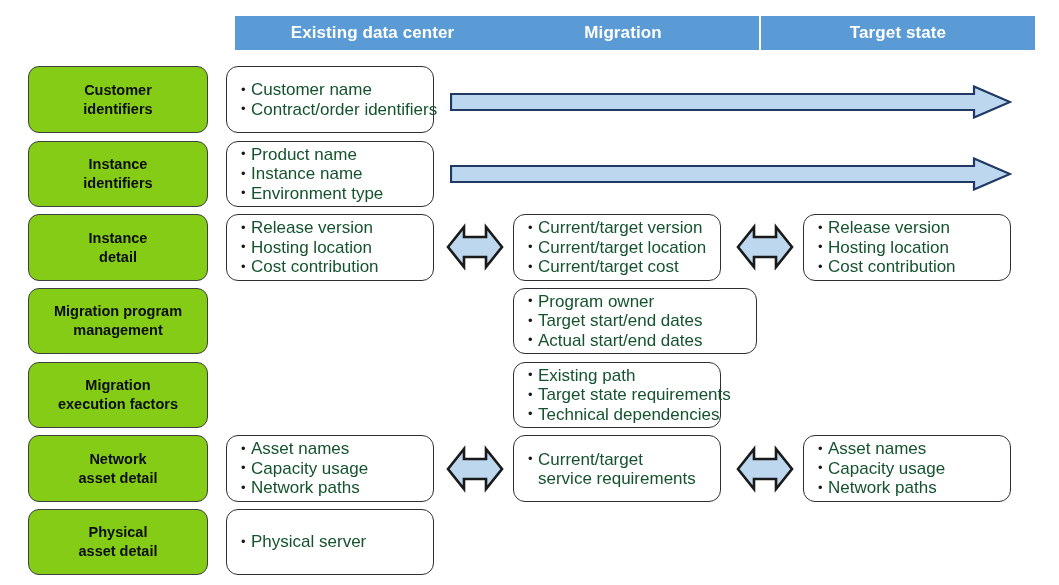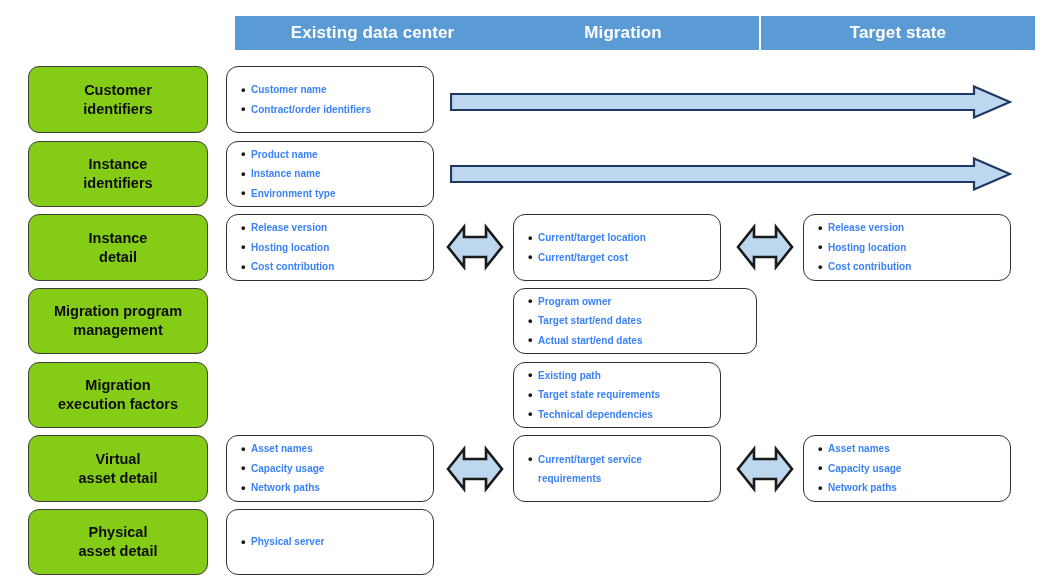--- a/index.html
+++ b/index.html
@@ -52,26 +52,25 @@
     box-sizing:border-box;
     display:flex;align-items:center;
   }
   .box ul{
     list-style:none;
     margin:0;padding:0 0 0 14px;
     width:100%;
   }
   .box li{
     position:relative;
-    font-size:10px;
+    font-size:17px;
     line-height:19.5px;
-    color:#3b82f6;
+    color:#14532d;
     padding-left:10px;
     white-space:nowrap;
-    font-weight:bold;
   }
   .box li::before{
     content:"\2022";
     position:absolute;left:0;top:-0.5px;
     font-size:13px;
     color:#1a1a1a;
   }
   .box li.wrap{white-space:normal;line-height:19px;}
 
   
@@ -119,21 +118,21 @@
     </div>
   </div>
   <div class="cat" style="top:362px;height:66px;">
     <div>
       <div>Migration</div>
       <div>execution factors</div>
     </div>
   </div>
   <div class="cat" style="top:435px;height:67px;">
     <div>
-      <div>Virtual</div>
+      <div>Network</div>
       <div>asset detail</div>
     </div>
   </div>
   <div class="cat" style="top:509px;height:66px;">
     <div>
       <div>Physical</div>
       <div>asset detail</div>
     </div>
   </div>
 
@@ -169,20 +168,21 @@
   </div>
 
   <div class="box" style="left:226px;top:509px;width:208px;height:66px;">
     <ul>
       <li>Physical server</li>
     </ul>
   </div>
 
   <div class="box" style="left:513px;top:214px;width:208px;height:67px;">
     <ul>
+      <li>Current/target version</li>
       <li>Current/target location</li>
       <li>Current/target cost</li>
     </ul>
   </div>
 
   <div class="box" style="left:513px;top:288px;width:244px;height:66px;">
     <ul>
       <li>Program owner</li>
       <li>Target start/end dates</li>
       <li>Actual start/end dates</li>

